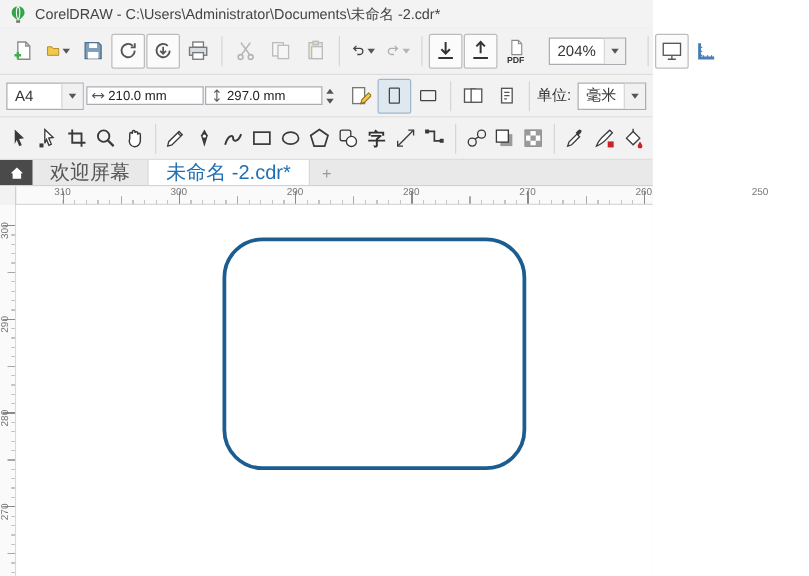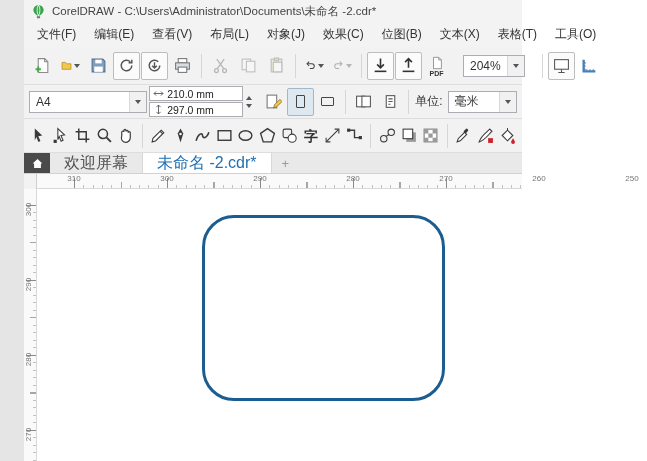--- a/index.html
+++ b/index.html
@@ -1,18 +1,18 @@
 <!DOCTYPE html>
 <html><head>
 <meta charset="utf-8">
 <style>
   * { margin:0; padding:0; box-sizing:border-box; }
   html,body { width:647px; height:461px; overflow:hidden; }
   body { font-family:"Liberation Sans","DejaVu Sans",sans-serif; font-size:12px; color:#333; background:#fff; cursor:default; }
-  .window { width:522px; height:461px; display:flex; flex-direction:column; background:#e5e5e5;padding-left:24px; }
+  .window { width:522px; height:461px; display:flex; flex-direction:column; background:#e5e5e5; }
 
   
   .titlebar { height:22px; background:#f3f3f3; display:flex; align-items:center; gap:6px; padding:0 7px; flex:0 0 auto; }
   .titlebar .title-text { font-size:11.5px; color:#444; white-space:nowrap; overflow:hidden; }
   .app-icon svg { width:15px; height:15px; display:block; }
 
   
   .menubar { height:25px; background:#f3f3f3; display:flex; align-items:center; padding:0 4px; flex:0 0 auto; }
   .menu-item { padding:4px 9px; font-size:12px; color:#333; white-space:nowrap; }
 
@@ -36,21 +36,21 @@
   .combo-text { flex:1; display:flex; align-items:center; padding:0 6px; font-size:12px; white-space:nowrap; overflow:hidden; }
   .combo-btn { width:17px; display:flex; align-items:center; justify-content:center; border-left:1px solid #d8d8d8; background:#f1f1f1; }
   .zoom-combo { width:76px; margin:0 12px; }
   .size-combo { width:150px; margin-right:2px; }
   .units-combo { width:88px; }
 
   .pdf-btn { flex-direction:column; gap:0; padding-top:2px; }
   .pdf-label { font-size:7px; font-weight:bold; color:#333; line-height:7px; }
 
   
-  .dims-block { display:flex; flex-direction:column; gap:1px; }
+  .dims-block { display:flex; gap:1px; }
   .dim-row { display:flex; align-items:center; gap:3px; background:#fff; border:1px solid #abadb3; height:15px; width:94px; padding:0 3px; font-size:10.5px; color:#222; }
   .dim-ic { width:11px; height:11px; display:block; flex:0 0 auto; }
   .spin-col { display:flex; flex-direction:column; justify-content:center; gap:4px; margin:0 8px 0 3px; }
   .units-label { font-size:12px; margin:0 5px 0 2px; color:#333; white-space:nowrap; }
   .rect-v { display:inline-block; width:9px; height:13px; border:1.4px solid #444; border-radius:1px; }
   .rect-h { display:inline-block; width:13px; height:9px; border:1.4px solid #444; border-radius:1px; }
 
   
   .tool { width:27px; height:28px; border:1px solid transparent; background:transparent; display:flex; align-items:center; justify-content:center; border-radius:2px; }
   .text-glyph { font-size:14px; font-weight:bold; color:#333; line-height:14px; }
@@ -100,32 +100,20 @@
     <span class="app-icon">
       <svg viewBox="0 0 16 16">
           <path d="M8 1 a5.5 5.5 0 0 1 5.5 5.5 c0 3-2.5 4.3-4 5.8 h-3 c-1.5-1.5-4-2.8-4-5.8 A5.5 5.5 0 0 1 8 1 Z" fill="#36a24a"></path>
           <path d="M8 1 c2 2 2 9 0 11.3 M8 1 c-2 2-2 9 0 11.3" stroke="#fff" fill="none" stroke-width="0.9"></path>
           <rect x="6.3" y="13" width="3.4" height="2.2" fill="#777"></rect>
         </svg>
     </span>
     <span class="title-text">CorelDRAW - C:\Users\Administrator\Documents\未命名 -2.cdr*</span>
   </div>
 
-  <div class="menubar">
-    <span class="menu-item">文件(F)</span>
-    <span class="menu-item">编辑(E)</span>
-    <span class="menu-item">查看(V)</span>
-    <span class="menu-item">布局(L)</span>
-    <span class="menu-item">对象(J)</span>
-    <span class="menu-item">效果(C)</span>
-    <span class="menu-item">位图(B)</span>
-    <span class="menu-item">文本(X)</span>
-    <span class="menu-item">表格(T)</span>
-    <span class="menu-item">工具(O)</span>
-  </div>
 
   <div class="toolbar">
     <button class="tbtn">
       <svg class="ic" viewBox="0 0 16 16">
           <path d="M4 1.5h6l3 3V14.5H4z" fill="#fff" stroke="#8a8a8a"></path>
           <path d="M10 1.5v3h3" fill="none" stroke="#8a8a8a"></path>
           <path d="M1.5 11.5h5M4 9v5" stroke="#3fae49" stroke-width="1.8" fill="none"></path>
         </svg>
     </button>
     <button class="tbtn">

